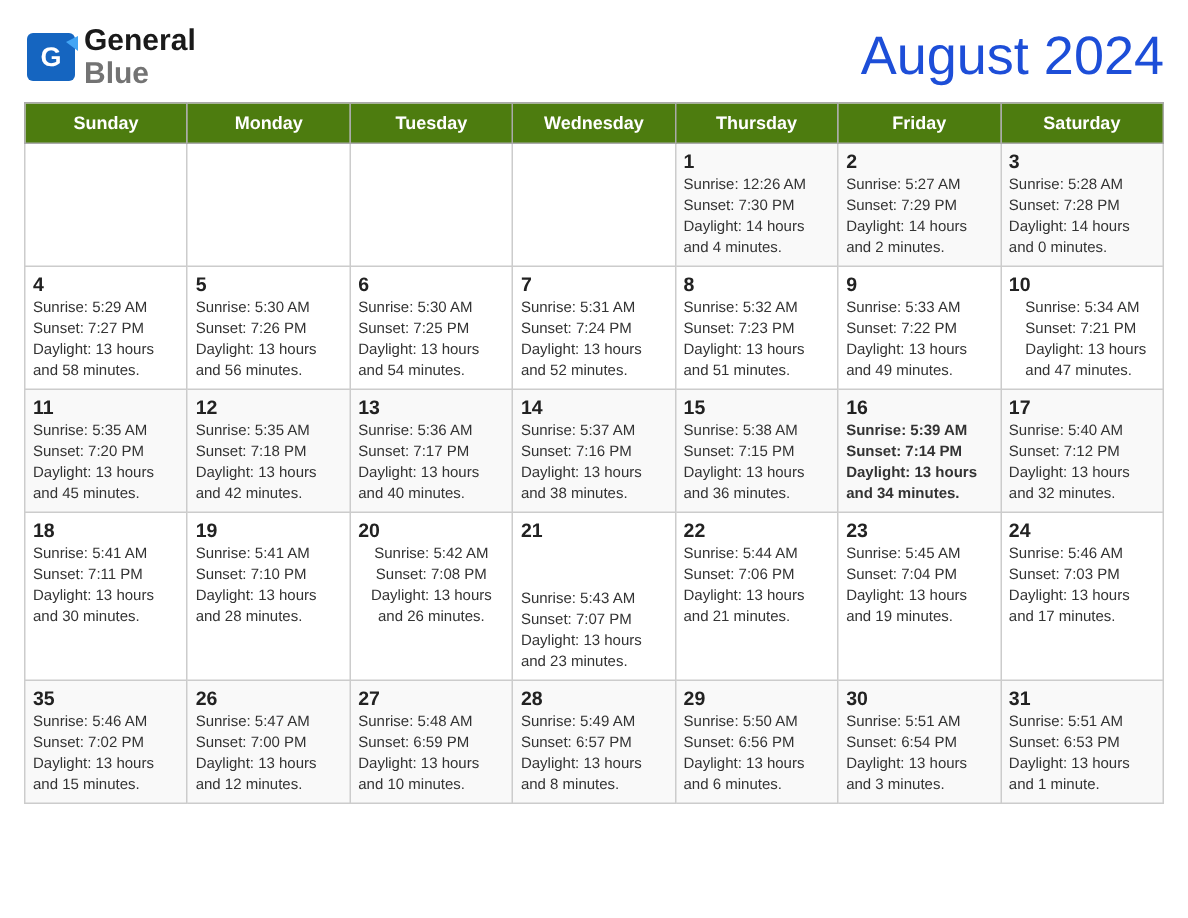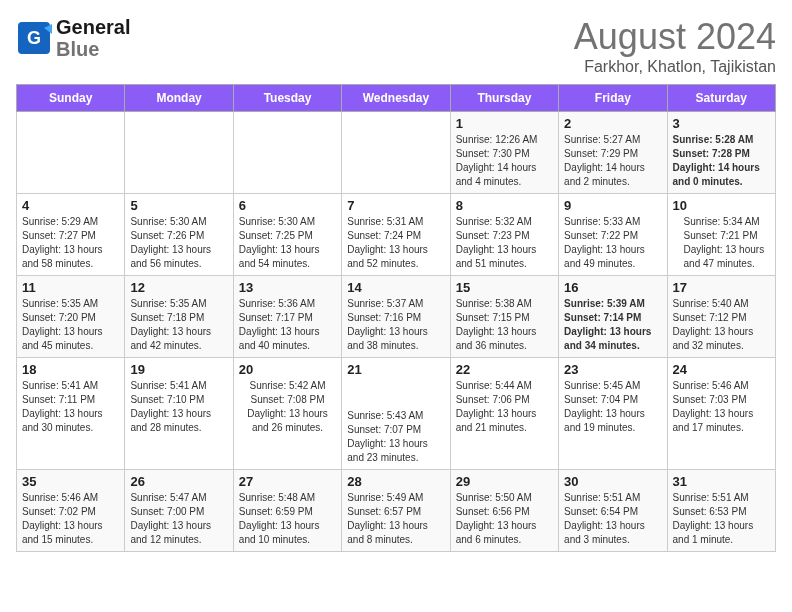--- a/index.html
+++ b/index.html
@@ -20,33 +20,33 @@
       display: flex;
       flex-direction: column;
       align-items: flex-start;
     }
     .title-block {
       text-align: right;
     }
     .month-title {
       font-size: 36px;
       font-weight: normal;
-      color: #737373;
+      color: #1d4ed8;
     }
     .location-title {
       font-size: 16px;
       color: #555;
     }
     table {
       width: 100%;
       border-collapse: collapse;
       font-size: 11px;
     }
     thead tr th {
-      background-color: #8b5cf6;
+      background-color: #4d7c0f;
       color: #fff;
       text-align: center;
       padding: 6px 4px;
       font-size: 12px;
       font-weight: bold;
       border: 1px solid #aaa;
     }
     tbody tr td {
       border: 1px solid #ccc;
       vertical-align: top;
@@ -86,21 +86,20 @@
       <div>
         <div style="font-size:20px;font-weight:bold;line-height:1.1;">
           <span style="color:#1a1a1a;text-align:center;">General</span><br>
           <span style="color:#737373;">Blue</span>
         </div>
       </div>
     </div>
   </div>
   <div class="title-block">
     <div class="month-title">August 2024</div>
-    <div class="location-title">Farkhor, Khatlon, Tajikistan</div>
   </div>
 </div>
 
 <table>
   <thead>
     <tr>
     <th>Sunday</th>
         <th>Monday</th>
         <th>Tuesday</th>
         <th>Wednesday</th>
@@ -124,21 +123,21 @@
         </td>
         <td>
           <span class="day-num">2</span>
           <div class="day-info" style="white-space: pre-line;">Sunrise: 5:27 AM
 Sunset: 7:29 PM
 Daylight: 14 hours
 and 2 minutes.</div>
         </td>
         <td>
           <span class="day-num">3</span>
-          <div class="day-info" style="white-space: pre-line; font-weight: bold;">Sunrise: 5:28 AM
+          <div class="day-info" style="white-space: pre-line;">Sunrise: 5:28 AM
 Sunset: 7:28 PM
 Daylight: 14 hours
 and 0 minutes.</div>
         </td>
       </tr>
       <tr>
         <td>
           <span class="day-num">4</span>
           <div class="day-info" style="white-space: pre-line;">Sunrise: 5:29 AM
 Sunset: 7:27 PM

